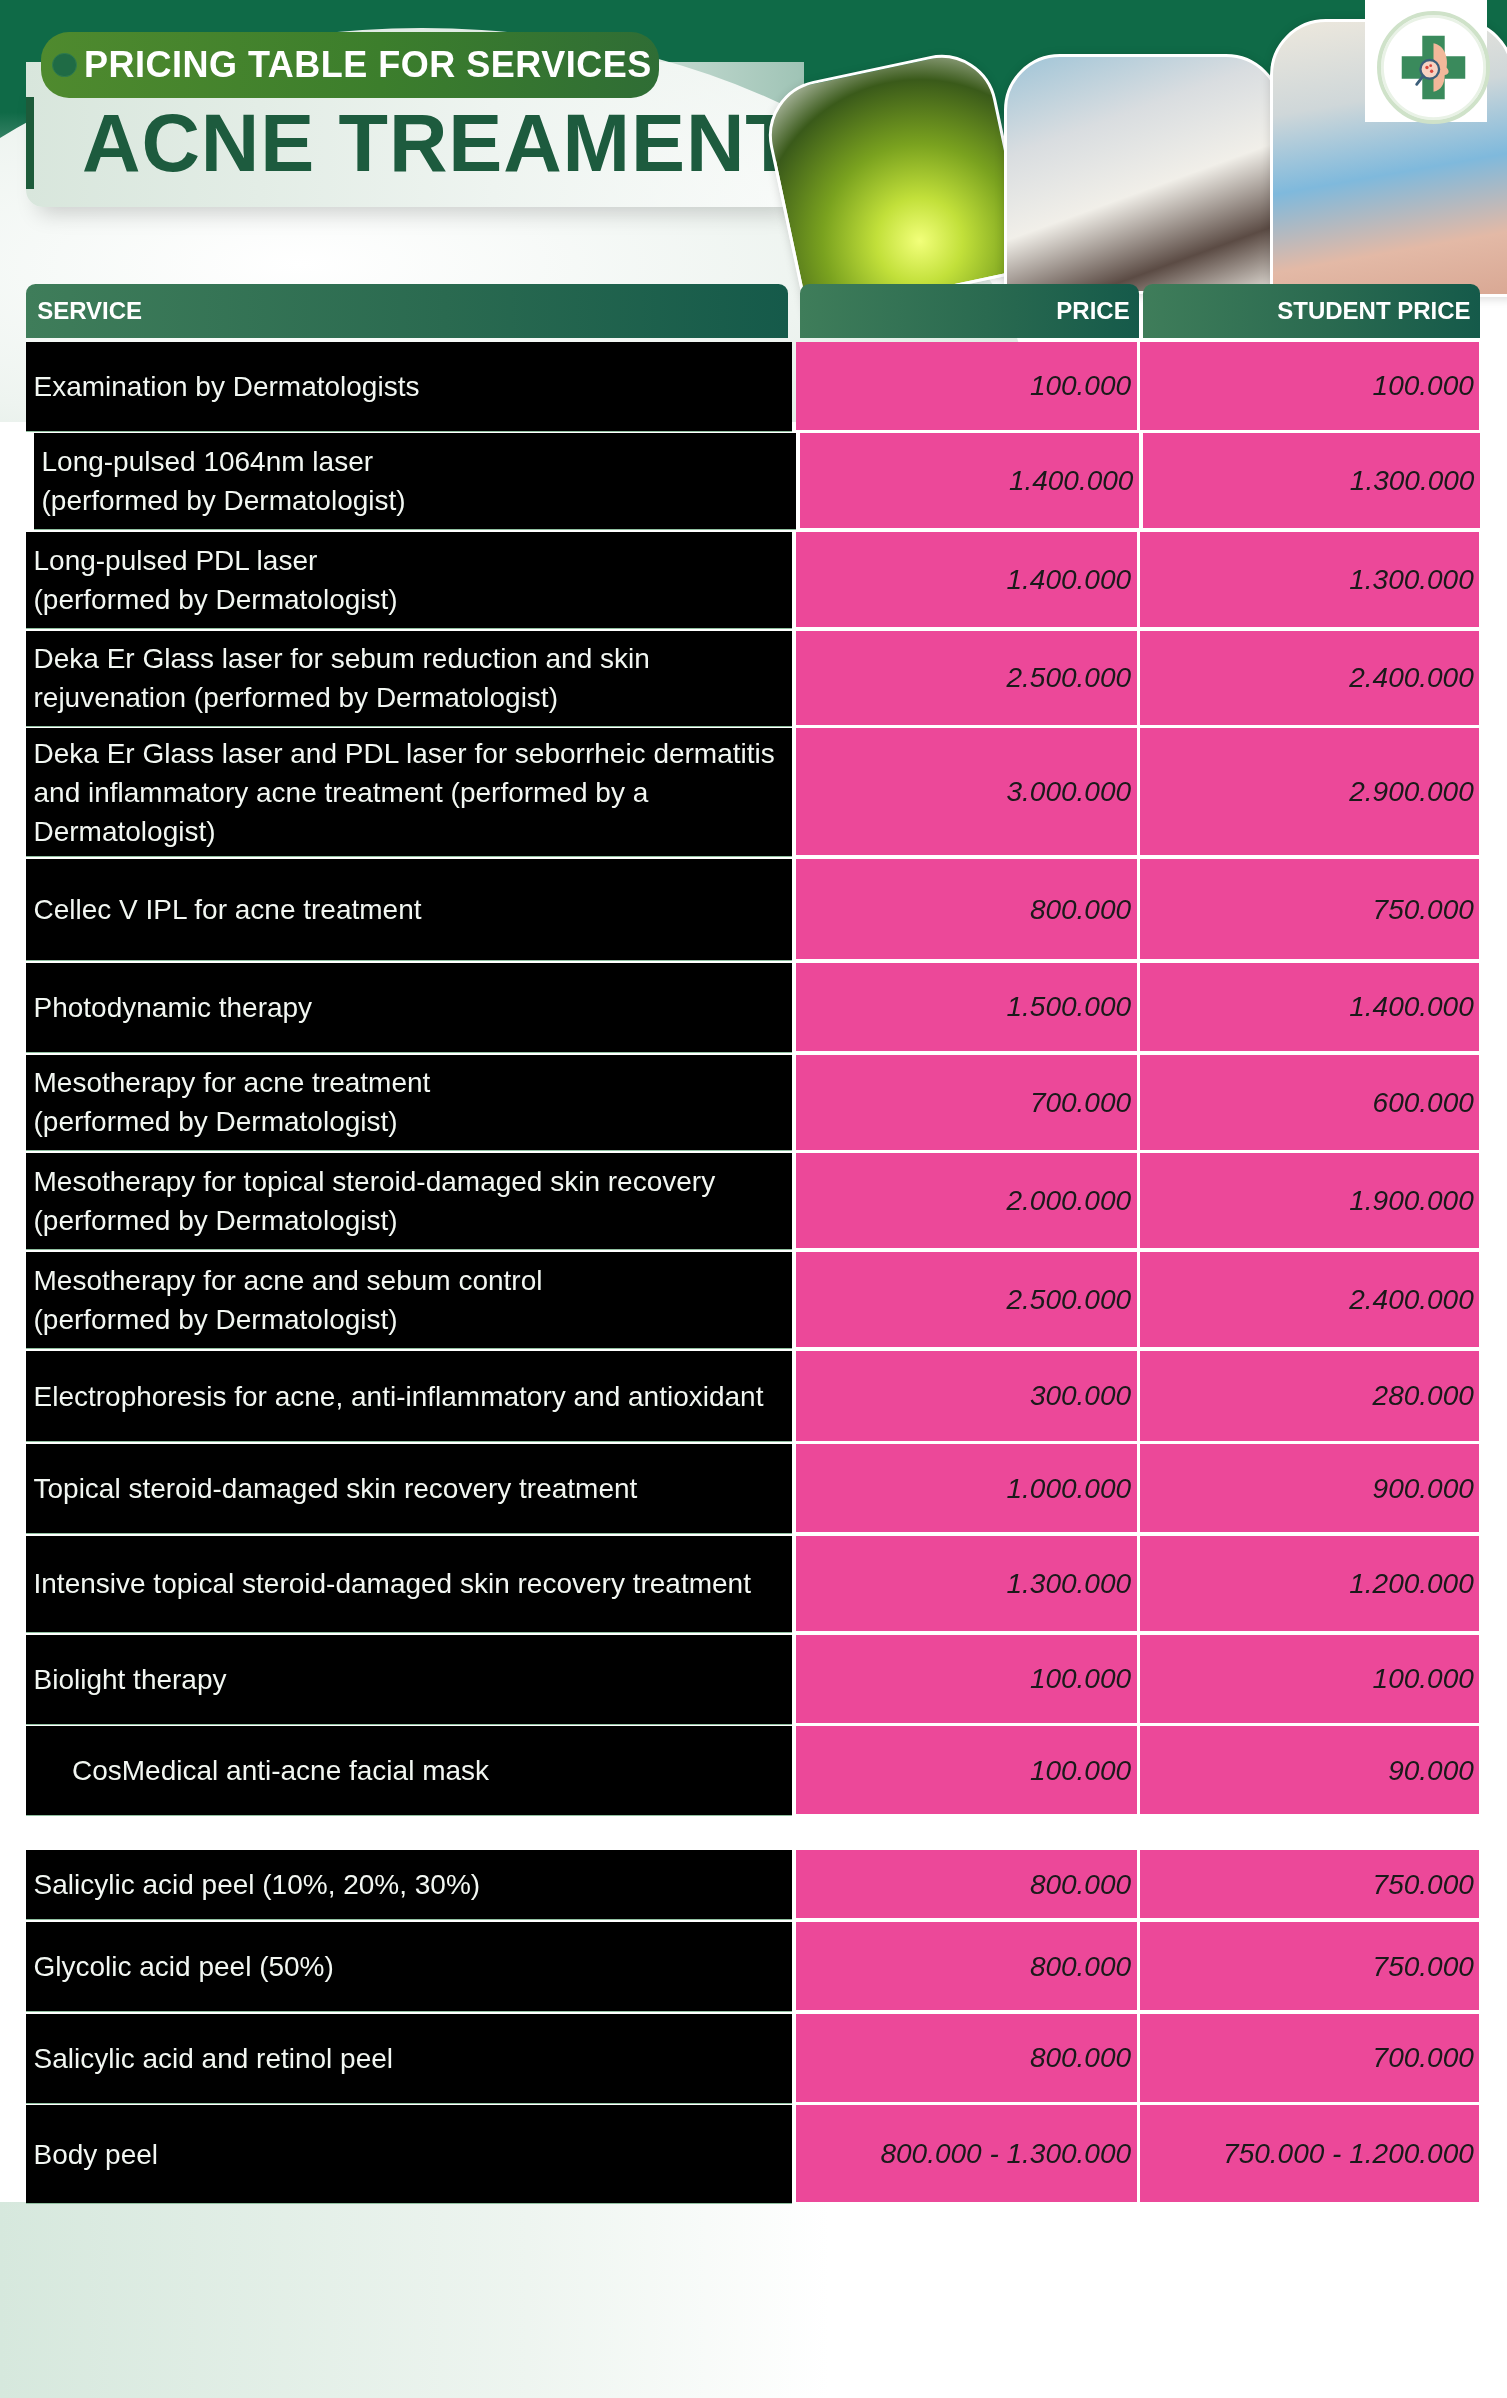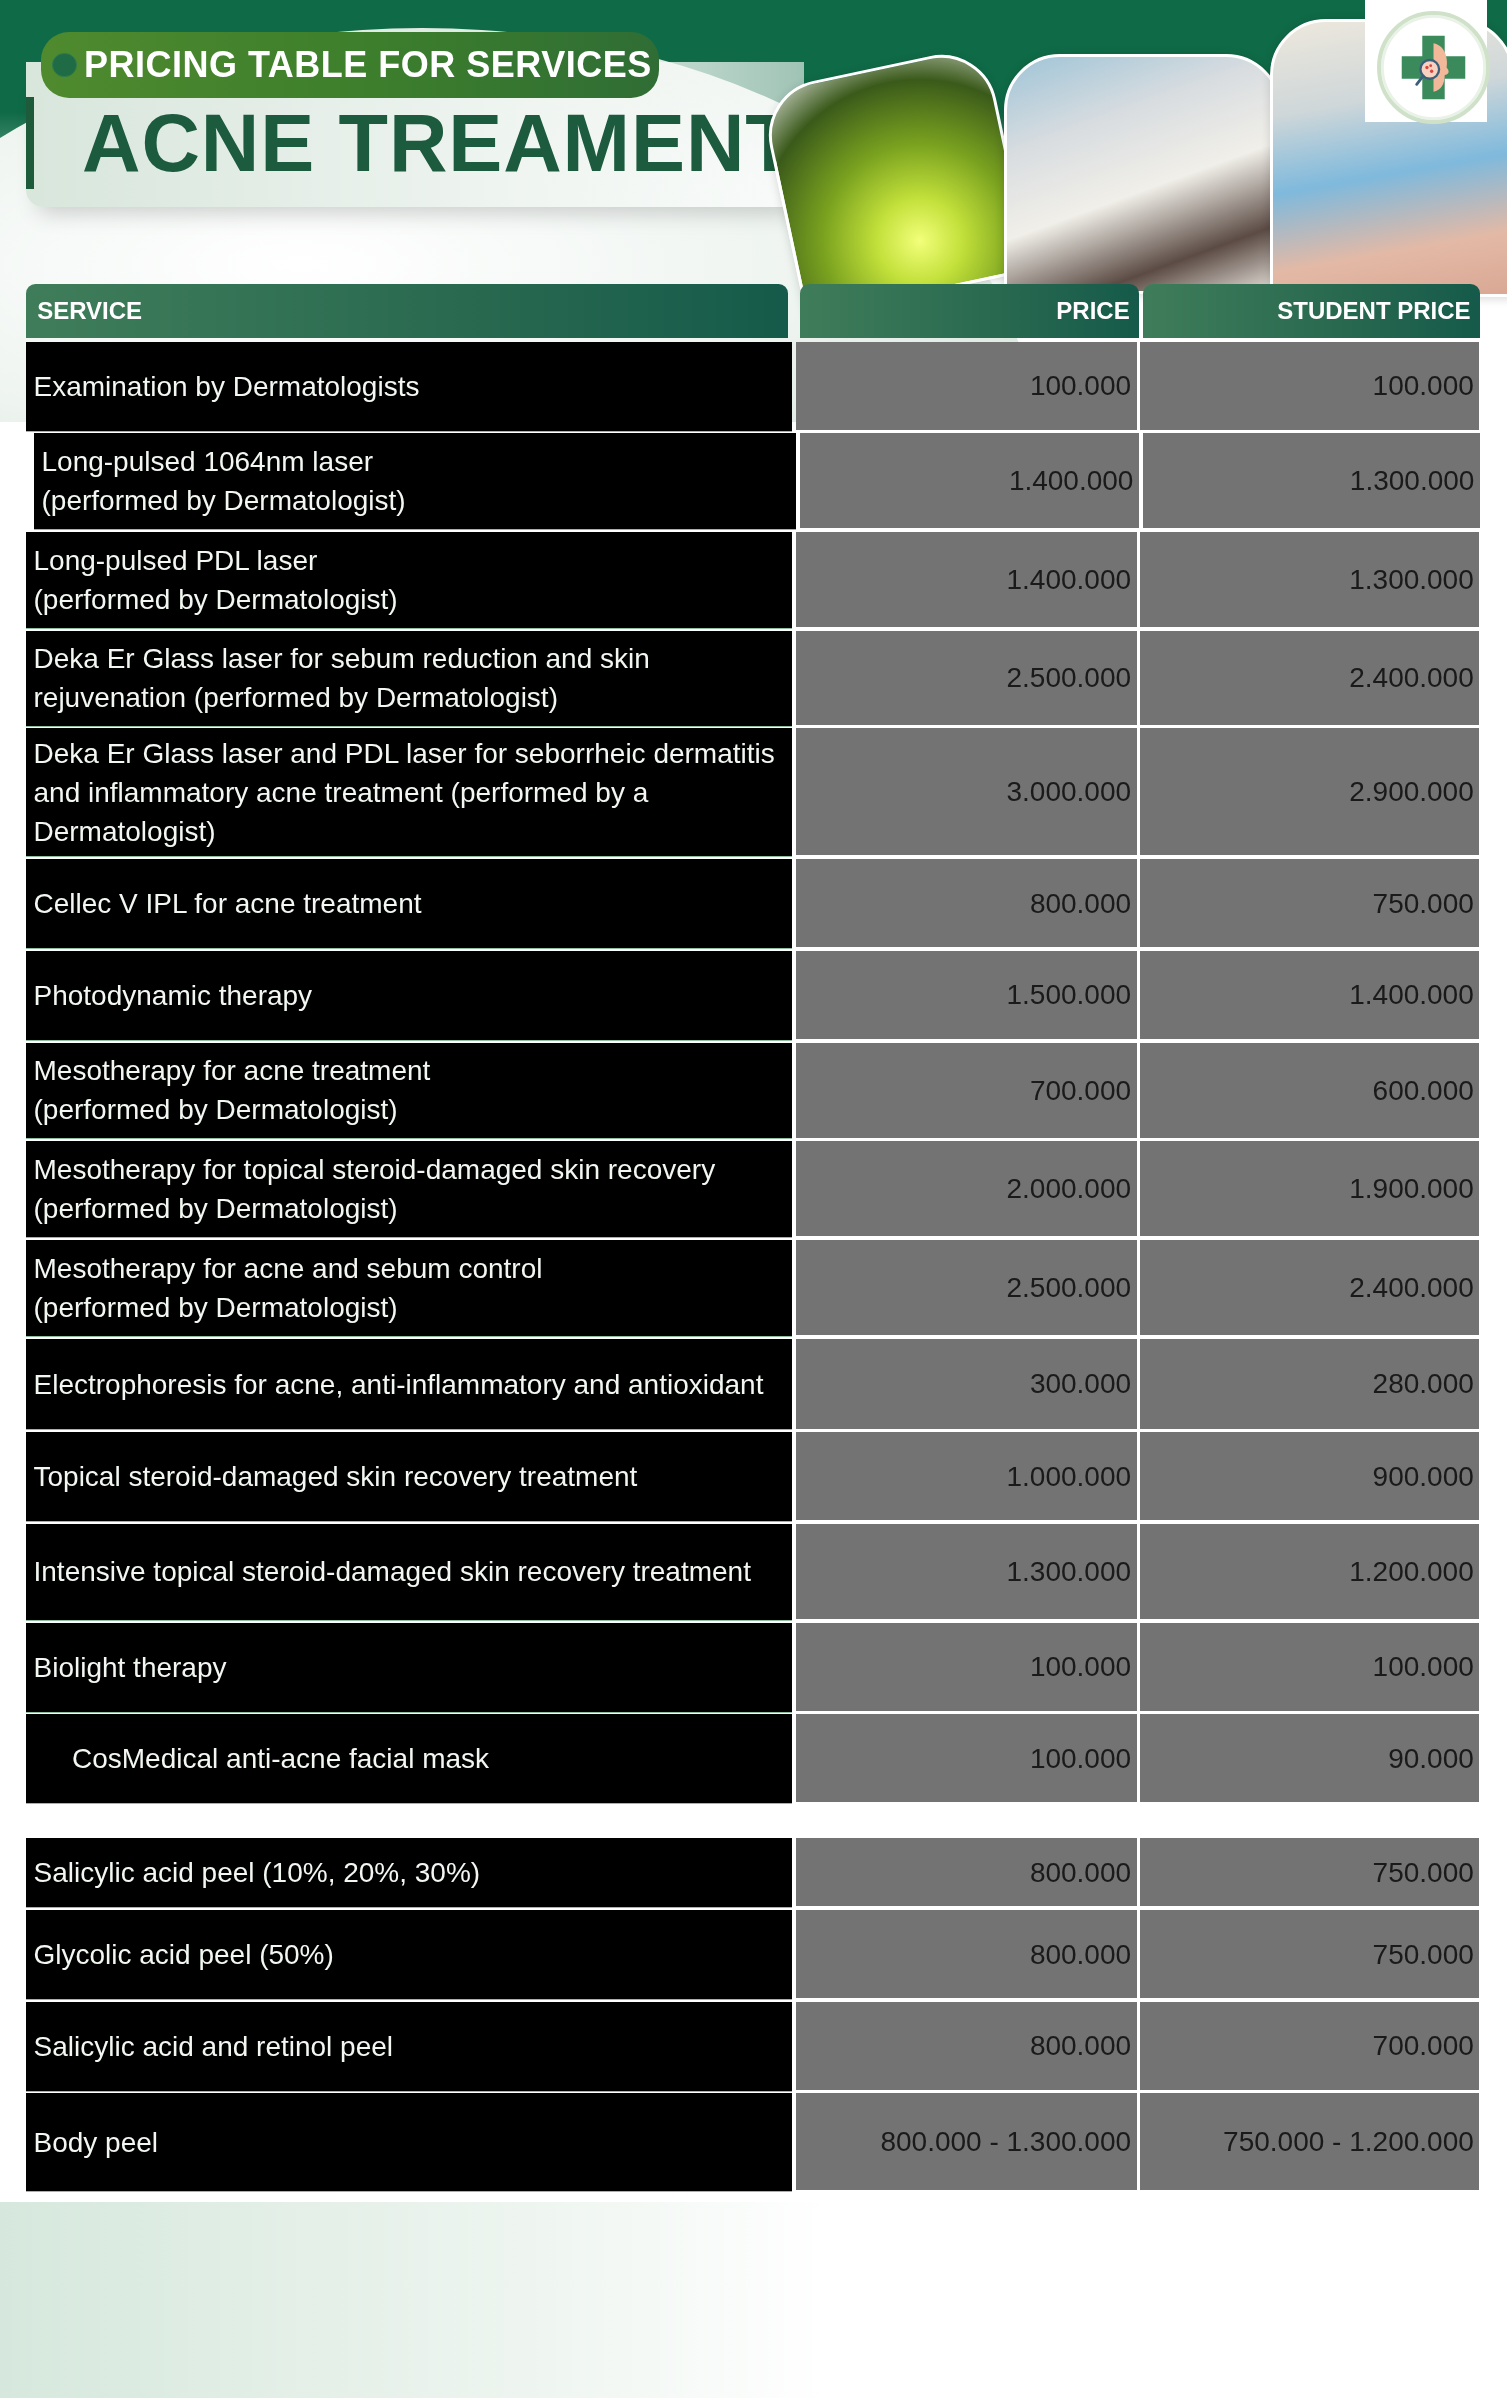--- a/index.html
+++ b/index.html
@@ -83,21 +83,21 @@
     .th.service { width: 766px; padding-left: 11.2px; }
     .th.price { width: 341px; margin-left: 12px; justify-content: flex-end; padding-right: 9.4px; }
     .th.student { width: 339px; margin-left: 3.7px; justify-content: flex-end; padding-right: 9.4px; }
     .tr { display: flex; margin-bottom: 3.7px; }
     .td { box-sizing: border-box; display: flex; align-items: center; font-size: 28px; line-height: 39px; }
     .td.service {
       width: 766px; background: #000000; color: #f2f7f2; padding-left: 7.5px; padding-right: 9.4px;
       border-bottom: 1.9px solid #8fbf9f; margin-bottom: -1.9px;
     }
     .td.price, .td.student {
-      background: #737373; color: #1a1a1a; justify-content: flex-end; padding-right: 5.6px;
+      background: #ec4899; color: #1a1a1a; justify-content: flex-end; padding-right: 5.6px; font-style: italic;
     }
     .td.price { width: 341px; margin-left: 3.7px; }
     .td.student { width: 339px; margin-left: 3.7px; }
   </style>
 </head>
 <body>
 
 <div class="bg-top"></div>
 <div class="bg-swoosh"></div>
 <div class="bg-bottom"></div>
@@ -154,21 +154,21 @@
       <div class="tr" style="height: 94px;">
         <div class="td service" style="white-space: pre-line;">Deka Er Glass laser for sebum reduction and skin rejuvenation (performed by Dermatologist)</div>
         <div class="td price">2.500.000</div>
         <div class="td student">2.400.000</div>
       </div>
       <div class="tr" style="height: 127px;">
         <div class="td service" style="white-space: pre-line;">Deka Er Glass laser and PDL laser for seborrheic dermatitis and inflammatory acne treatment (performed by a Dermatologist)</div>
         <div class="td price">3.000.000</div>
         <div class="td student">2.900.000</div>
       </div>
-      <div class="tr" style="height: 88px;">
+      <div class="tr" style="height: 100px;">
         <div class="td service" style="white-space: pre-line;">Cellec V IPL for acne treatment</div>
         <div class="td price">800.000</div>
         <div class="td student">750.000</div>
       </div>
       <div class="tr" style="height: 88px;">
         <div class="td service" style="white-space: pre-line;">Photodynamic therapy</div>
         <div class="td price">1.500.000</div>
         <div class="td student">1.400.000</div>
       </div>
       <div class="tr" style="height: 95px;">

